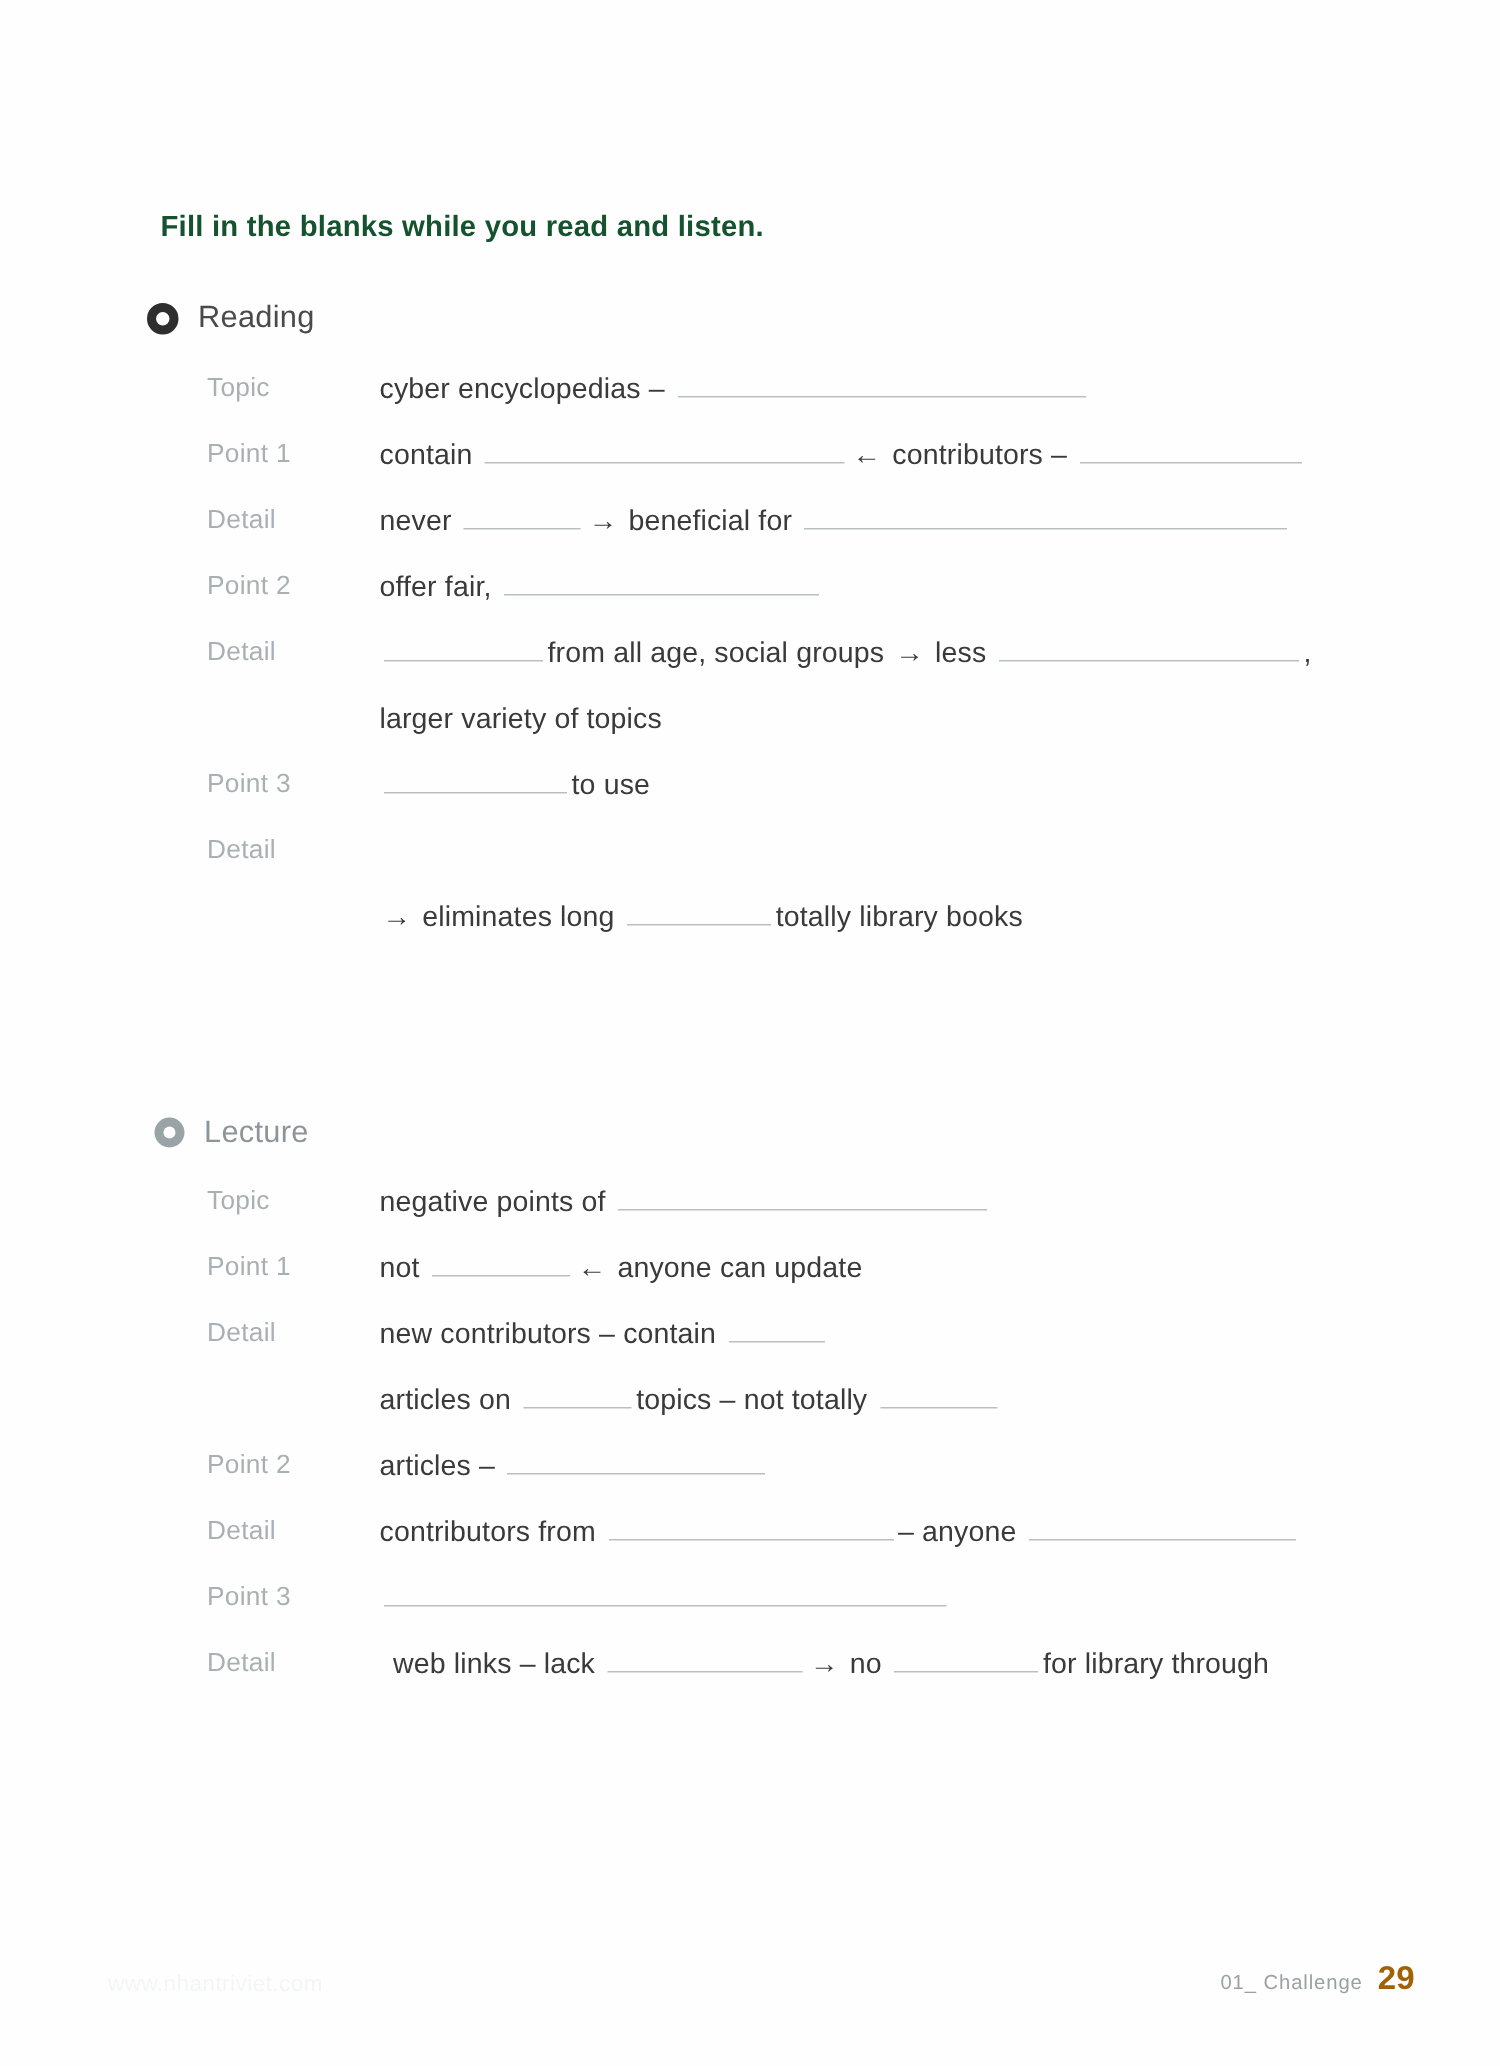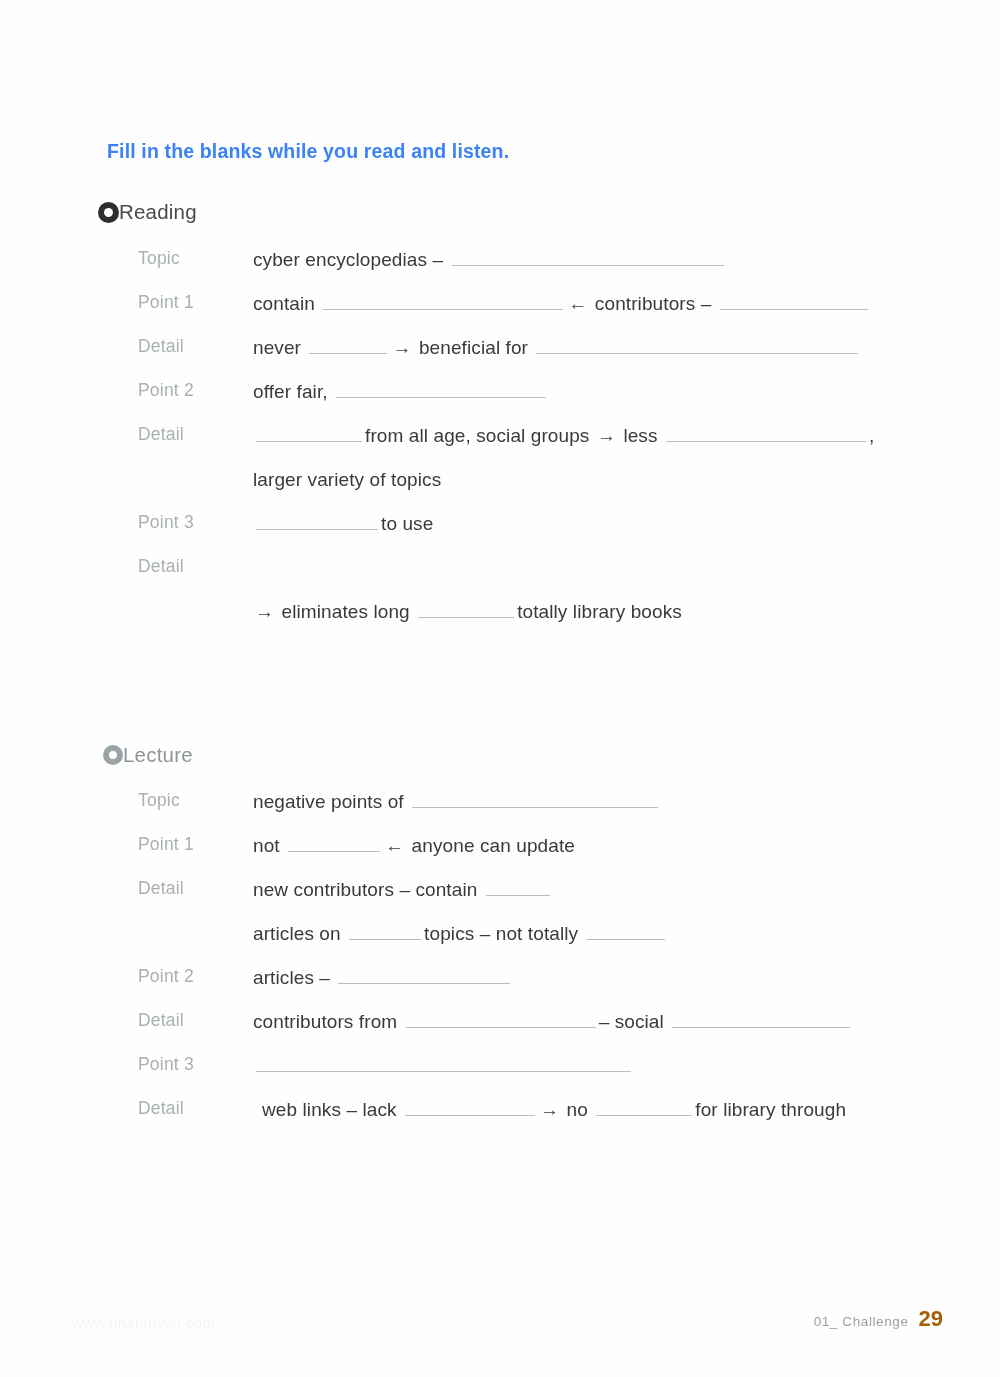--- a/index.html
+++ b/index.html
@@ -23,30 +23,31 @@
   }
 
   
   .heading {
     position: absolute;
     left: 107px;
     top: 140px;
     font-size: 19.5px;
     font-weight: bold;
     letter-spacing: 0.15px;
-    color: #3b82f6;
+    color: #14532d;
     white-space: nowrap;
     text-align: center;
   }
 
   
   .section-header {
     position: absolute;
     display: flex;
     align-items: center;
+    gap: 13px;
     justify-content: center;
   }
   .section-header.reading { left: 98px; top: 200px; }
   .section-header.lecture { left: 103px; top: 743px; }
 
   .bullet {
     width: 21px;
     height: 21px;
     border-radius: 50%;
     box-sizing: border-box;
@@ -240,21 +241,21 @@
       <div class="row">
         <div class="row-label"></div>
         <div class="row-content"><span class="seg">articles on</span> <span class="blank" style="width: 72px;"></span><span class="seg">topics – not totally</span> <span class="blank" style="width: 78px;"></span></div>
       </div>
       <div class="row">
         <div class="row-label">Point 2</div>
         <div class="row-content"><span class="seg">articles –</span> <span class="blank" style="width: 172px;"></span></div>
       </div>
       <div class="row">
         <div class="row-label">Detail</div>
-        <div class="row-content"><span class="seg">contributors from</span> <span class="blank" style="width: 190px;"></span><span class="seg">– social</span> <span class="blank" style="width: 178px;"></span></div>
+        <div class="row-content"><span class="seg">contributors from</span> <span class="blank" style="width: 190px;"></span><span class="seg">– anyone</span> <span class="blank" style="width: 178px;"></span></div>
       </div>
       <div class="row">
         <div class="row-label">Point 3</div>
         <div class="row-content"><span class="blank" style="width: 375px;"></span></div>
       </div>
       <div class="row">
         <div class="row-label">Detail</div>
         <div class="row-content indent"><span class="seg">web links – lack</span> <span class="blank" style="width: 130px;"></span><span class="arrow">→</span> <span class="seg">no</span> <span class="blank" style="width: 96px;"></span><span class="seg">for library through</span> </div>
       </div>
     </div>

